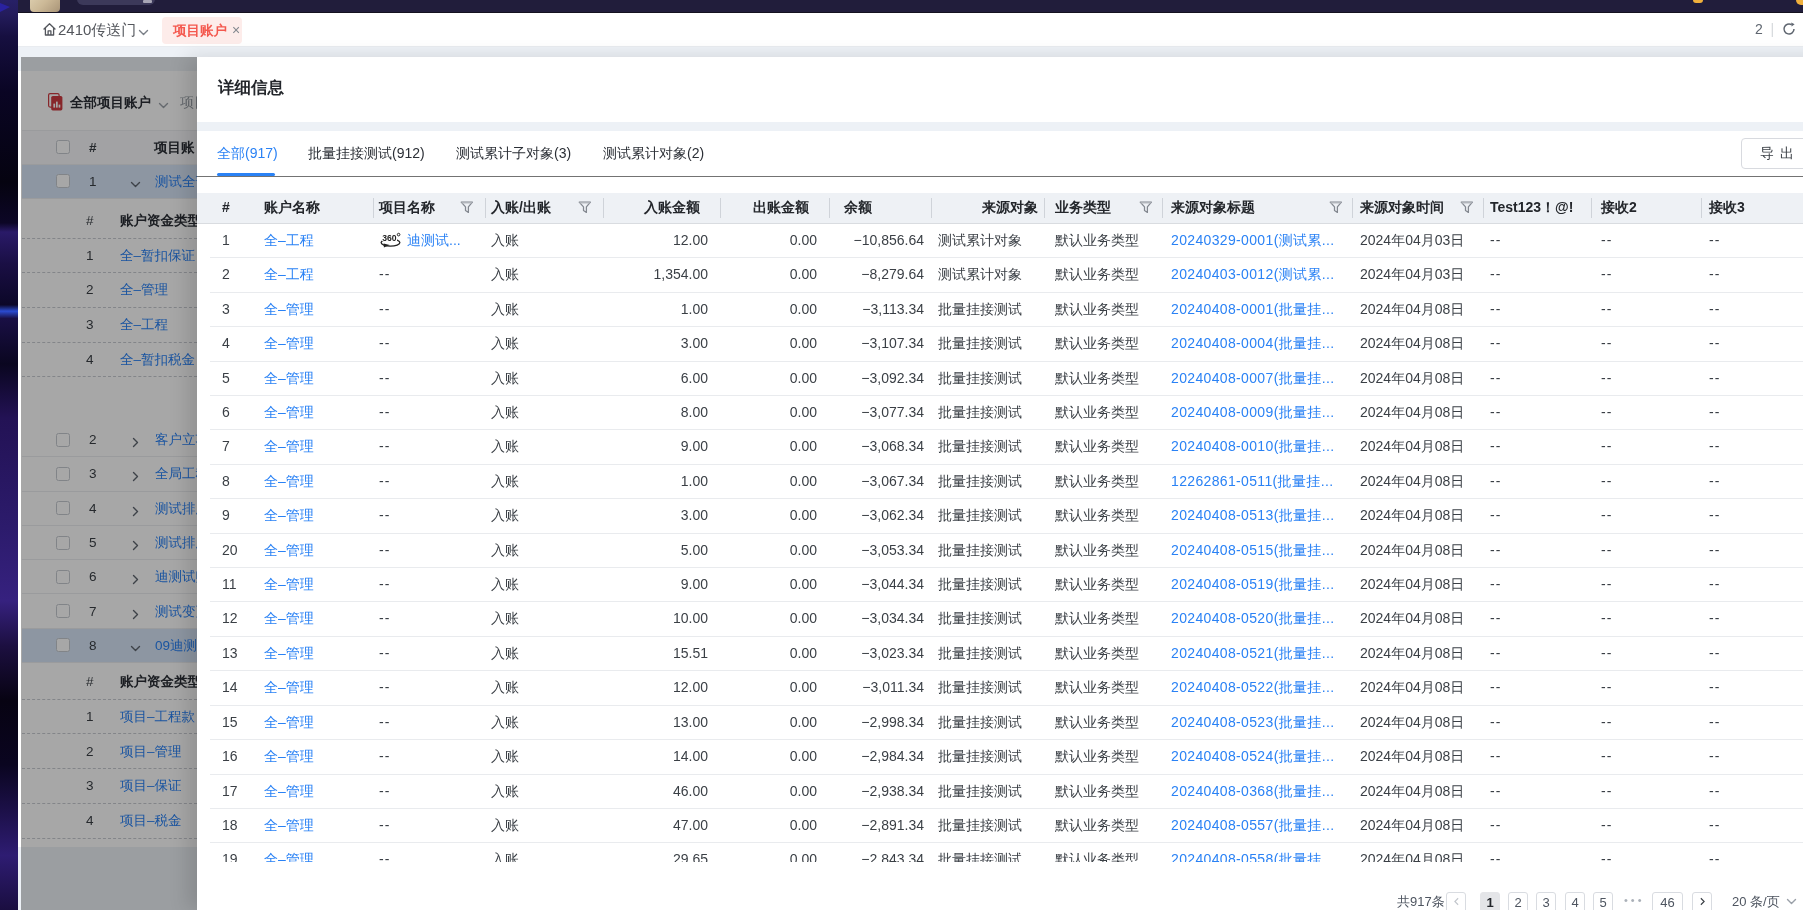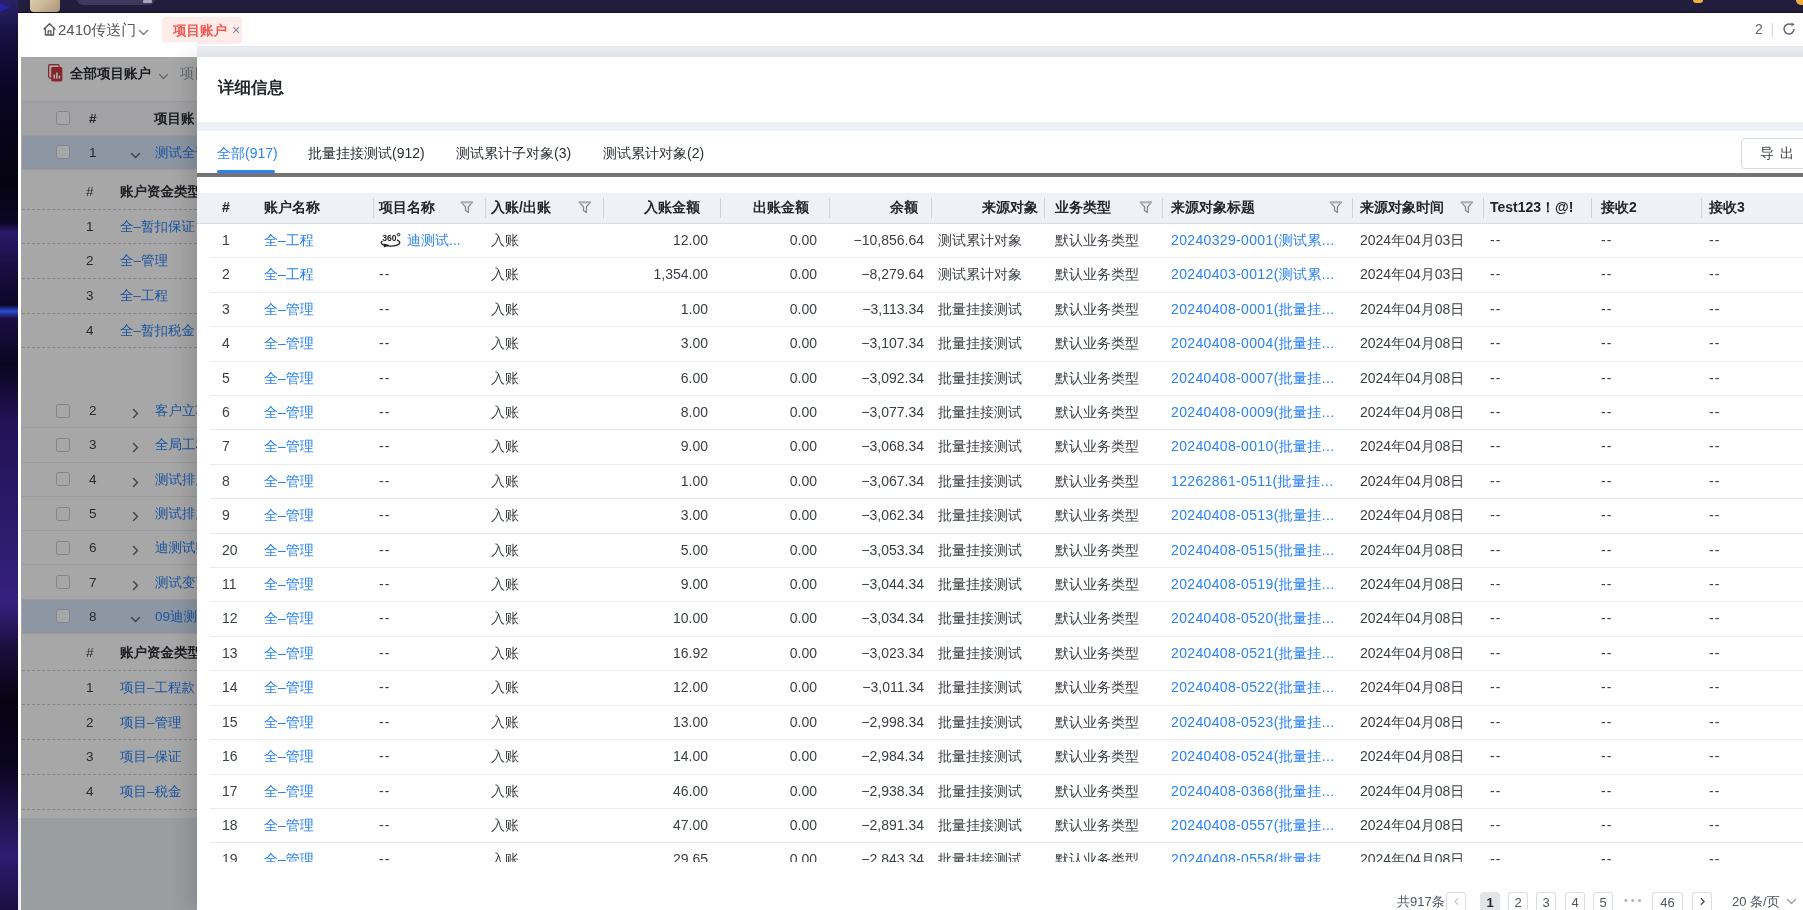--- a/index.html
+++ b/index.html
@@ -19,21 +19,21 @@
 #tabbar{position:absolute;left:18px;top:13px;right:0;height:34px;background:#fff;border-bottom:1px solid #e9ecf0}
 #home{position:absolute;left:24px;top:9px}
 #tbtext{position:absolute;left:40px;top:0;line-height:33px;font-size:15px;color:#53565c}
 #tbchev{position:absolute;left:120px;top:11px}
 #pill{position:absolute;left:144px;top:4px;width:80px;height:27px;background:#fdecea;border-radius:4px;font-size:13.5px;color:#f4584e;font-weight:bold;line-height:27px;padding-left:11px;white-space:nowrap}
 #pill .x{color:#82878e;font-weight:normal;margin-left:5px;font-size:14px;display:inline-block;vertical-align:0}
 #tbright{position:absolute;right:7px;top:0;line-height:33px;font-size:14px;color:#5f6670}
 
 #band{position:absolute;left:18px;top:47px;right:0;height:10px;background:#edf1f6}
 
-#sidebar{position:absolute;left:18px;top:42px;width:179px;height:776px;background:#fff;overflow:hidden}
+#sidebar{position:absolute;left:18px;top:71px;width:179px;height:776px;background:#fff;overflow:hidden}
 #sidebar .inner{position:absolute;left:4px;top:0;width:175px;height:853px}
 .sbtitle{position:absolute;left:0;top:0;width:175px;height:60px}
 .docicon{position:absolute;left:26px;top:22px}
 .sbt{position:absolute;left:48px;top:23px;font-size:13.5px;font-weight:600;color:#2b2f36}
 .sbchev{position:absolute;left:136px;top:26px}
 .sbsub{position:absolute;left:158px;top:23px;font-size:14px;color:#9ba1a8;white-space:nowrap}
 .shead{position:absolute;left:0;width:175px;height:34.5px;background:#f7f8fa;border-top:1px solid #ebedf0;border-bottom:1px solid #ebedf0}
 .shb{font-weight:bold;font-size:13.5px;color:#2b2f36;line-height:33px}
 .srow{position:absolute;left:0;width:175px;border-bottom:1px solid #ebedf0;background:#fff}
 .srow-hl{background:#d8e6f8}
@@ -45,21 +45,21 @@
 .nhead{position:absolute;left:0;width:175px;height:34.5px;border-bottom:1px dashed #c9ccd2}
 .nn{position:absolute;left:64px;top:0;line-height:34px;font-size:13.5px;color:#3a3f45}
 .nt{position:absolute;left:98px;top:0;line-height:34px;font-weight:bold;font-size:13.5px;color:#2b2f36;white-space:nowrap}
 .nrow{position:absolute;left:0;width:175px;height:34.7px;border-bottom:1px dashed #c9ccd2}
 #overlay{position:absolute;left:21px;top:57px;width:176px;height:853px;background:rgba(0,0,0,0.345)}
 
 #panel{position:absolute;left:197px;top:57px;width:1708px;height:853px;background:#fff;box-shadow:-10px 0 18px rgba(0,0,0,0.12)}
 #ptitle{position:absolute;left:21px;top:20px;font-size:16.5px;font-weight:bold;color:#23262b}
 #pclose{position:absolute;right:9px;top:23px;font-size:14px;color:#2a82f5}
 #pband{position:absolute;left:0;top:65px;width:1606px;height:9px;background:#edf1f6}
-#tabs{position:absolute;left:0;top:74px;width:1606px;height:46px;border-bottom:4px solid #737373}
+#tabs{position:absolute;left:0;top:74px;width:1606px;height:46px;border-bottom:1px solid #737373}
 .tab{position:absolute;top:0;line-height:44px;font-size:14px;color:#2b2f36}
 .tab-act{color:#2a82f5}
 #tabline{position:absolute;left:20px;bottom:0;width:58px;height:3px;background:#2a82f5;border-radius:2px}
 #export{position:absolute;left:1544px;top:81px;width:74px;height:31px;border:1px solid #d8dadf;border-radius:4px;text-align:center;line-height:29px;font-size:14px;color:#3a3f45;letter-spacing:6px;padding-left:4px}
 
 #tbl{position:absolute;left:0;top:131px;width:1606px;height:674px;overflow:hidden}
 #theadbg{position:absolute;left:0;top:4.5px;width:1606px;height:31.5px;background:#eef1f5;border-bottom:1px solid #d9dce0}
 #thead{position:absolute;left:13px;top:4.5px;width:1593px;height:31.5px}
 #thead .h{position:absolute;top:0;line-height:28px;font-weight:bold;font-size:14px;color:#23262b;white-space:nowrap}
 #thead .sep{position:absolute;top:5.5px;width:1px;height:19.5px;background:#cfd3d9}
@@ -276,21 +276,21 @@
 <span class="h" style="left:281px">入账/出账</span>
 <span class="h" style="left:772px">来源对象</span>
 <span class="h" style="left:845px">业务类型</span>
 <span class="h" style="left:961px">来源对象标题</span>
 <span class="h" style="left:1150px">来源对象时间</span>
 <span class="h" style="left:1280px">Test123！@!</span>
 <span class="h" style="left:1391px">接收2</span>
 <span class="h" style="left:1499px">接收3</span>
 <span class="h hr" style="right:1103px">入账金额</span>
 <span class="h hr" style="right:994px">出账金额</span>
-<span class="h hr" style="right:885px">余额</span>
+<span class="h hr" style="right:931px">余额</span>
 <span class="sep" style="left:163px"></span>
 <span class="sep" style="left:275px"></span>
 <span class="sep" style="left:393px"></span>
 <span class="sep" style="left:510px"></span>
 <span class="sep" style="left:619px"></span>
 <span class="sep" style="left:721px"></span>
 <span class="sep" style="left:834px"></span>
 <span class="sep" style="left:952px"></span>
 <span class="sep" style="left:1142px"></span>
 <span class="sep" style="left:1273px"></span>
@@ -514,21 +514,21 @@
           <div class="c c11">2024年04月08日</div>
           <div class="c c12"><span class="dash">--</span></div>
           <div class="c c13"><span class="dash">--</span></div>
           <div class="c c14"><span class="dash">--</span></div>
         </div>
 <div class="tr">
           <div class="c c1">13</div>
           <div class="c c2"><a class="lk">全–管理</a></div>
           <div class="c c3"><span class="dash">--</span></div>
           <div class="c c4">入账</div>
-          <div class="c c5">16.92</div>
+          <div class="c c5">15.51</div>
           <div class="c c6">0.00</div>
           <div class="c c7">−3,023.34</div>
           <div class="c c8">批量挂接测试</div>
           <div class="c c9">默认业务类型</div>
           <div class="c c10"><a class="lk">20240408-0521(批量挂...</a></div>
           <div class="c c11">2024年04月08日</div>
           <div class="c c12"><span class="dash">--</span></div>
           <div class="c c13"><span class="dash">--</span></div>
           <div class="c c14"><span class="dash">--</span></div>
         </div>

